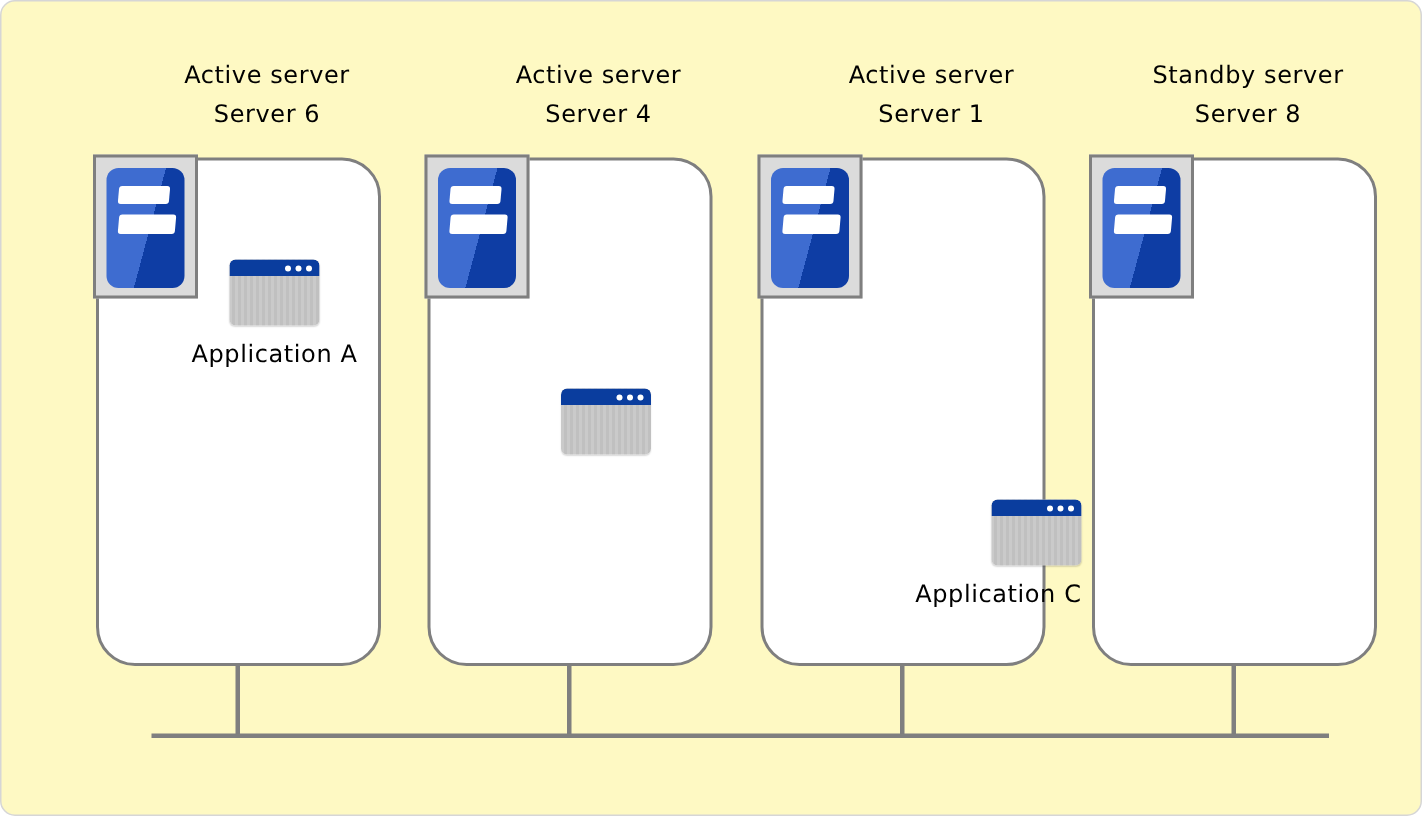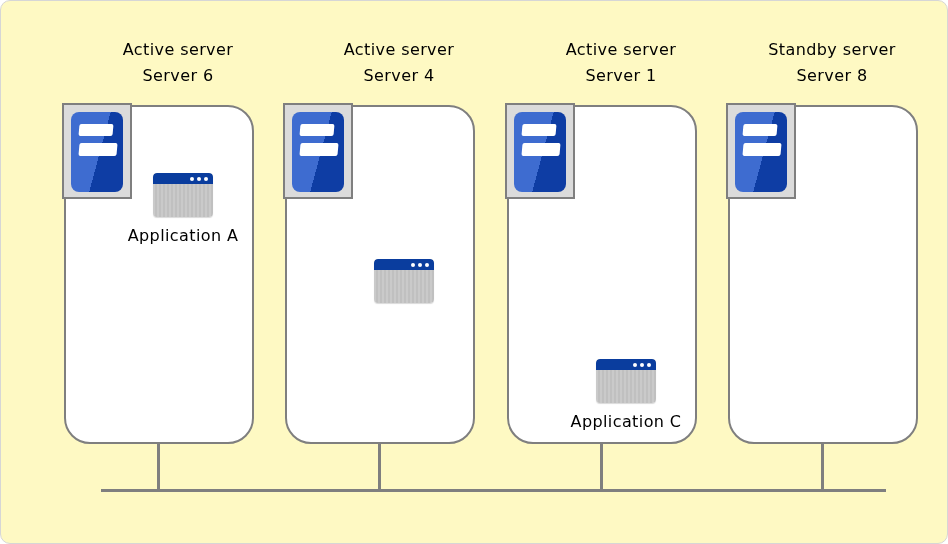--- a/index.html
+++ b/index.html
@@ -34,21 +34,21 @@
   .tower{
     position:absolute;left:7px;top:7px;width:52px;height:80px;border-radius:8px;
     background:linear-gradient(105deg,#3e6cd0 54%,#0e3da4 54%);
   }
   .bar{position:absolute;left:8px;background:#ffffff;border-radius:2px;transform:skewX(-5deg);}
   .bar1{top:12px;width:34px;height:12px;}
   .bar2{top:31px;width:38px;height:13px;}
 
   
   .app{position:absolute;left:0;width:190px;text-align:center;transform:translateX(24px);z-index:1;}
-  .col1 .app{top:172px;} .col2 .app{top:258px;} .col3 .app{top:358px;}
+  .col1 .app{top:172px;} .col2 .app{top:258px;} .col3 .app{top:332px;text-align:right;}
   .appicon{
     display:inline-block;width:60px;height:44px;border-radius:4px;overflow:hidden;
     background:repeating-linear-gradient(90deg,#cacaca 0 2px,#c0c0c0 2px 4px);
     box-shadow:0 1px 1px rgba(0,0,0,.15);
   }
   .titlebar{
     height:11px;background:#0a3d9e;border-radius:4px 4px 0 0;
     display:flex;align-items:center;justify-content:flex-end;gap:3px;padding-right:5px;
   }
   .dot{width:4px;height:4px;border-radius:50%;background:#fff;flex:0 0 auto;}

